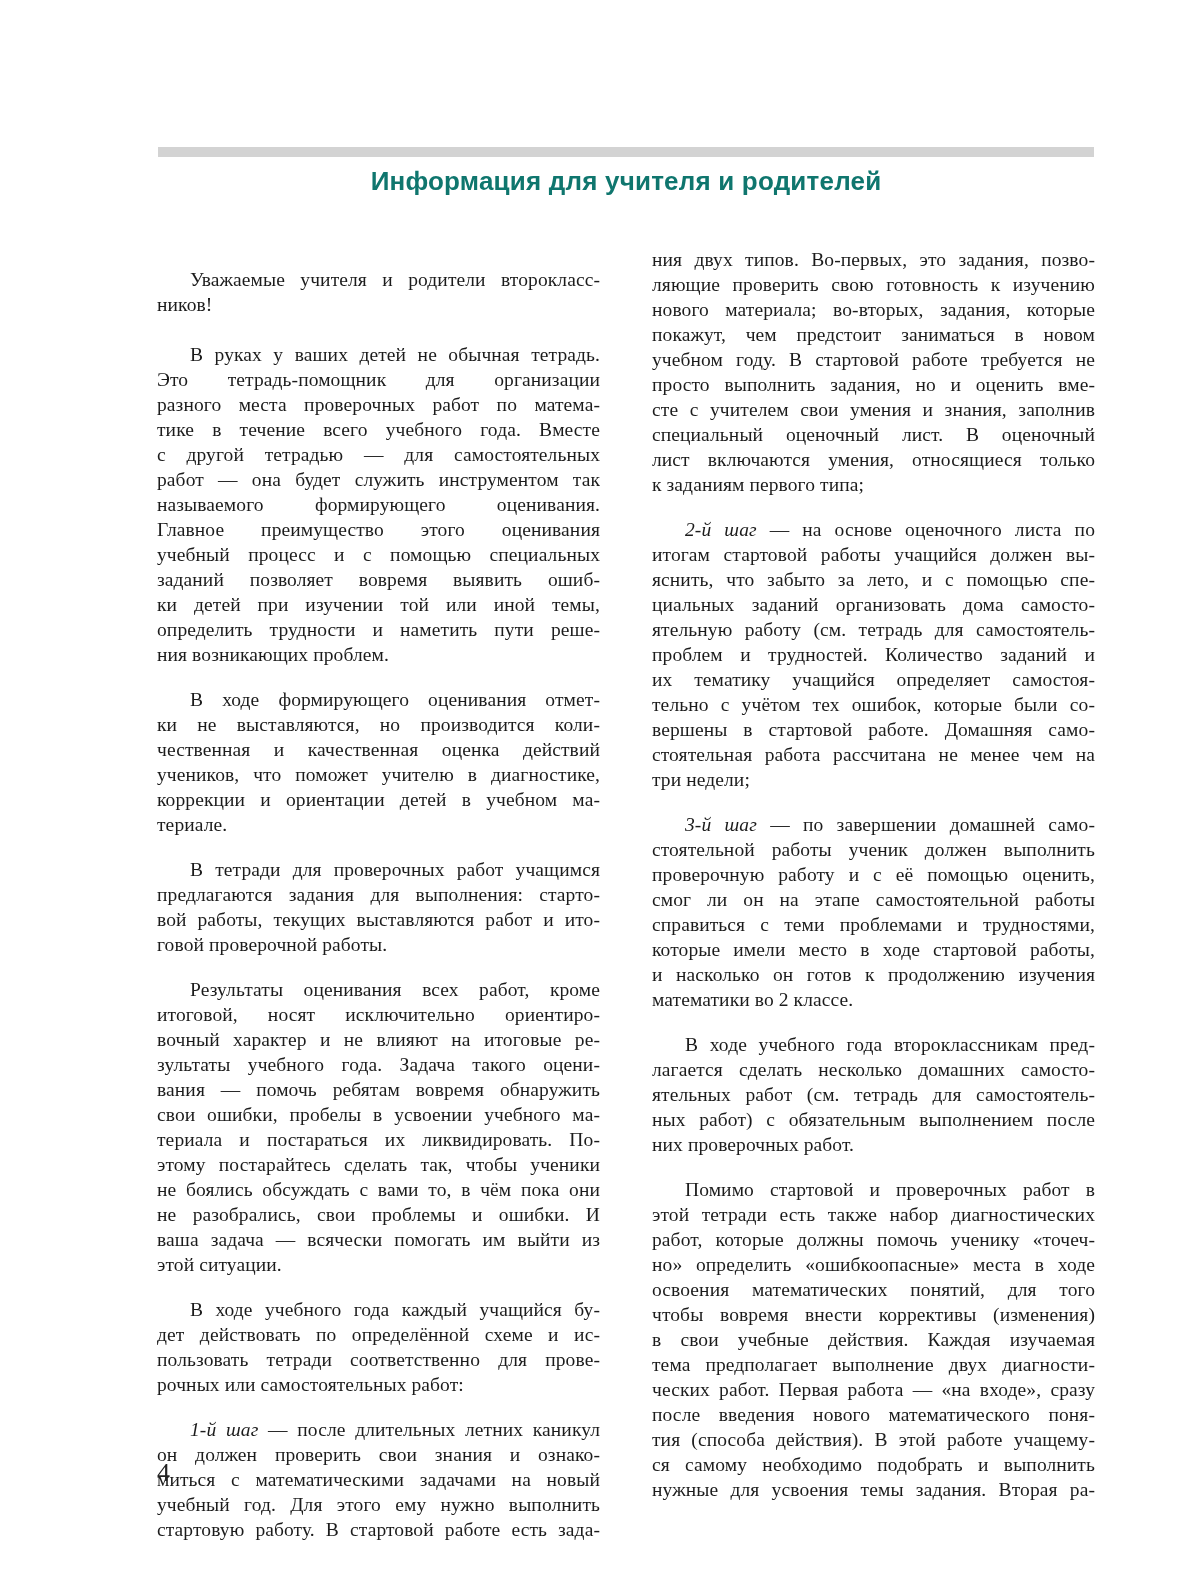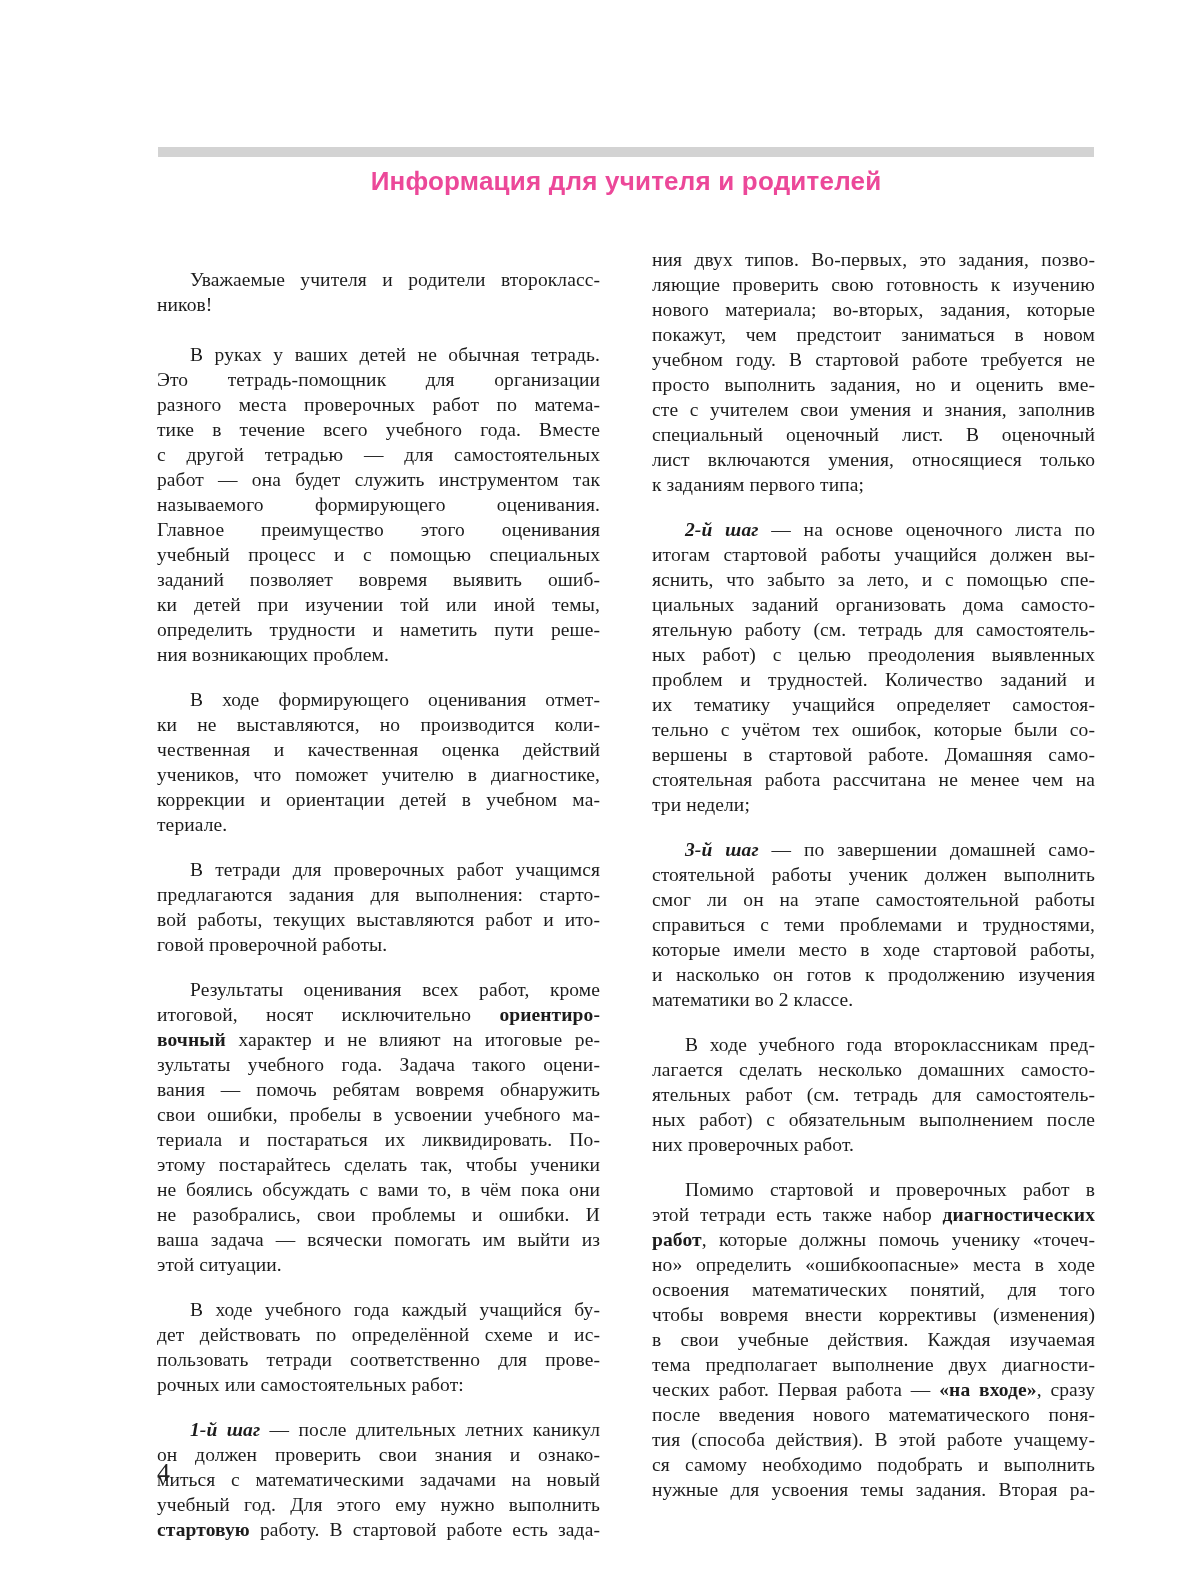--- a/index.html
+++ b/index.html
@@ -9,40 +9,40 @@
     font-family:"Liberation Serif", serif;
   }
   .header-rule{
     position:absolute;left:158px;top:147px;width:936px;height:10px;
     background:#d3d3d3;
   }
   .page-title{
     position:absolute;left:157px;top:166px;width:938px;
     text-align:center;
     font-family:"Liberation Sans", sans-serif;
-    font-weight:700;font-size:26px;color:#ec4899;
+    font-weight:700;font-size:26px;color:#0f766e;
     letter-spacing:0.2px;
   }
   .cols{
     position:absolute;left:157px;top:247px;width:938px;
     display:flex;
   }
   .col{width:443px;}
   .col-right{margin-left:52px;}
   .para{margin:0;}
   .para.space-after{margin-bottom:25px;}
   .line{
     font-size:19.5px;line-height:25px;height:25px;
     text-align:justify;text-align-last:justify;
     letter-spacing:0.1px;
     white-space:normal;overflow:visible;
   }
   .line.last{text-align-last:left;}
   .line.indent{text-indent:33px;margin-top:20px;}
-  .bold{font-weight:700;}
+  .bold{font-weight:400;}
   .italic{font-style:italic;}
   .page-number{
     position:absolute;left:157px;top:1458px;
     font-size:26px;color:#222;
   }
 </style>
 </head>
 <body>
 
 <div class="header-rule"></div>
@@ -124,31 +124,31 @@
         <div class="line"><span>специальный оценочный лист. В оценочный</span></div>
         <div class="line"><span>лист включаются умения, относящиеся только</span></div>
         <div class="line last"><span>к заданиям первого типа;</span></div>
       </div>
       <div class="para">
         <div class="line indent"><span class="bold italic">2-й шаг</span><span> — на основе оценочного листа по</span></div>
         <div class="line"><span>итогам стартовой работы учащийся должен вы-</span></div>
         <div class="line"><span>яснить, что забыто за лето, и с помощью спе-</span></div>
         <div class="line"><span>циальных заданий организовать дома самосто-</span></div>
         <div class="line"><span>ятельную работу (см. тетрадь для самостоятель-</span></div>
-        <div class="line"><span>ных работ) с целью преодоления выявленных</span></div>
         <div class="line"><span>проблем и трудностей. Количество заданий и</span></div>
         <div class="line"><span>их тематику учащийся определяет самостоя-</span></div>
         <div class="line"><span>тельно с учётом тех ошибок, которые были со-</span></div>
         <div class="line"><span>вершены в стартовой работе. Домашняя само-</span></div>
         <div class="line"><span>стоятельная работа рассчитана не менее чем на</span></div>
         <div class="line last"><span>три недели;</span></div>
       </div>
       <div class="para">
         <div class="line indent"><span class="bold italic">3-й шаг</span><span> — по завершении домашней само-</span></div>
         <div class="line"><span>стоятельной работы ученик должен выполнить</span></div>
+        <div class="line"><span class="bold">проверочную работу</span><span> и с её помощью оценить,</span></div>
         <div class="line"><span>смог ли он на этапе самостоятельной работы</span></div>
         <div class="line"><span>справиться с теми проблемами и трудностями,</span></div>
         <div class="line"><span>которые имели место в ходе стартовой работы,</span></div>
         <div class="line"><span>и насколько он готов к продолжению изучения</span></div>
         <div class="line last"><span>математики во 2 классе.</span></div>
       </div>
       <div class="para">
         <div class="line indent"><span>В ходе учебного года второклассникам пред-</span></div>
         <div class="line"><span>лагается сделать несколько домашних самосто-</span></div>
         <div class="line"><span>ятельных работ (см. тетрадь для самостоятель-</span></div>

